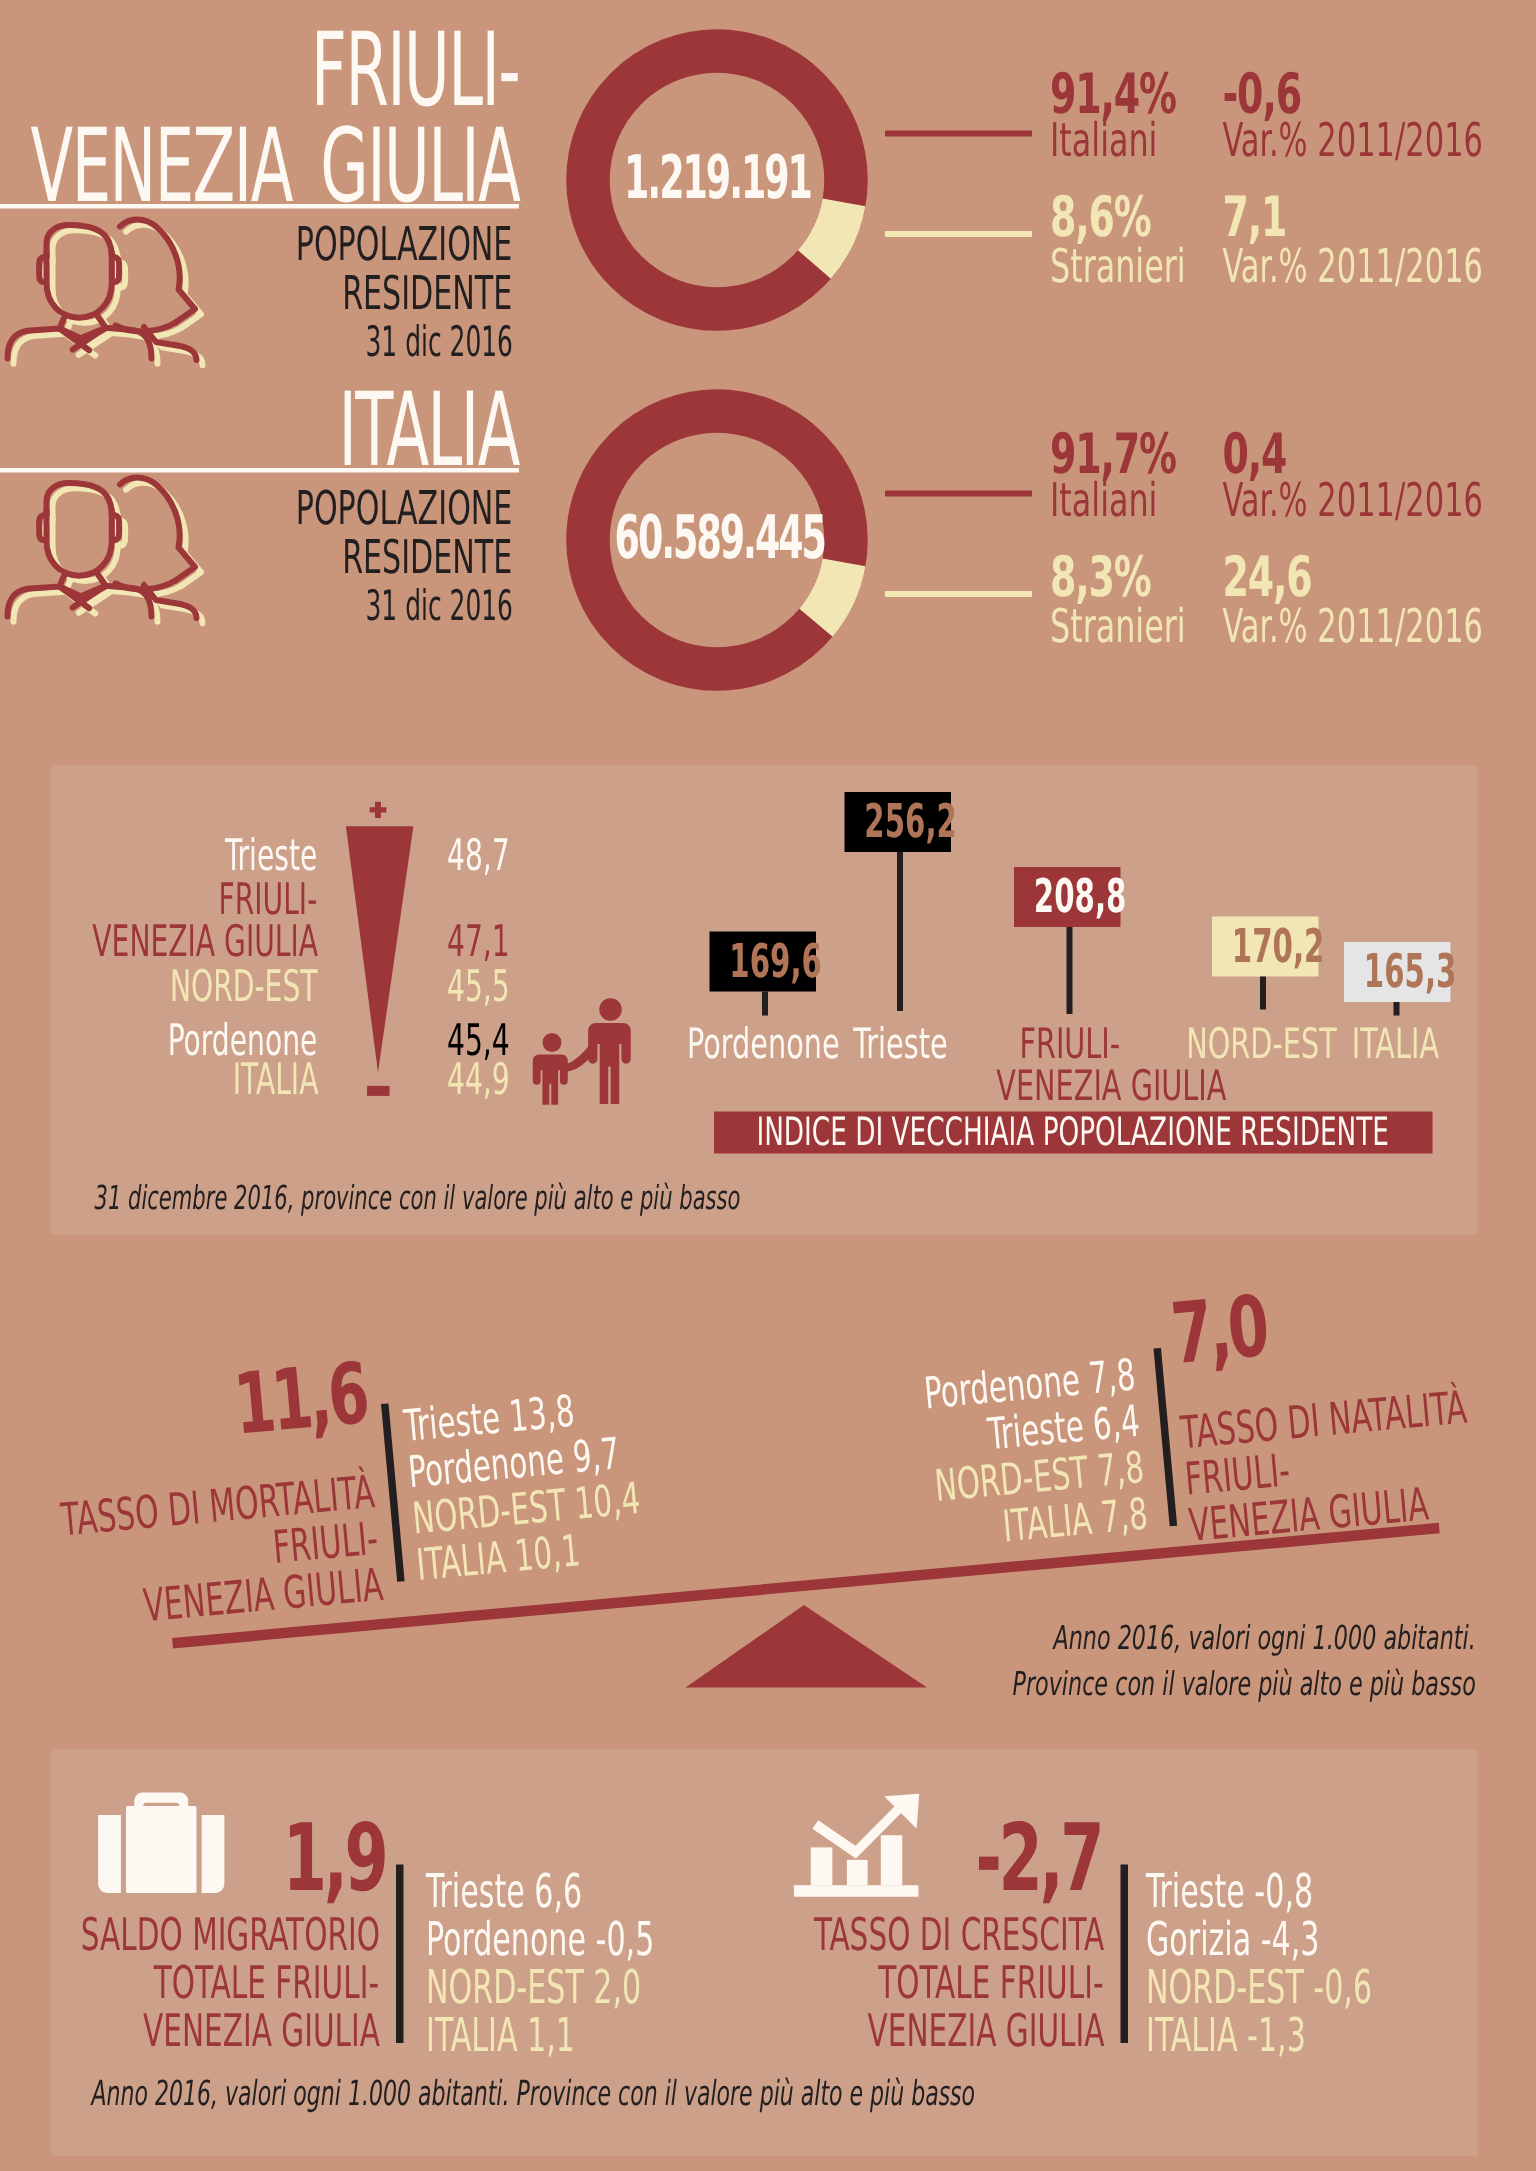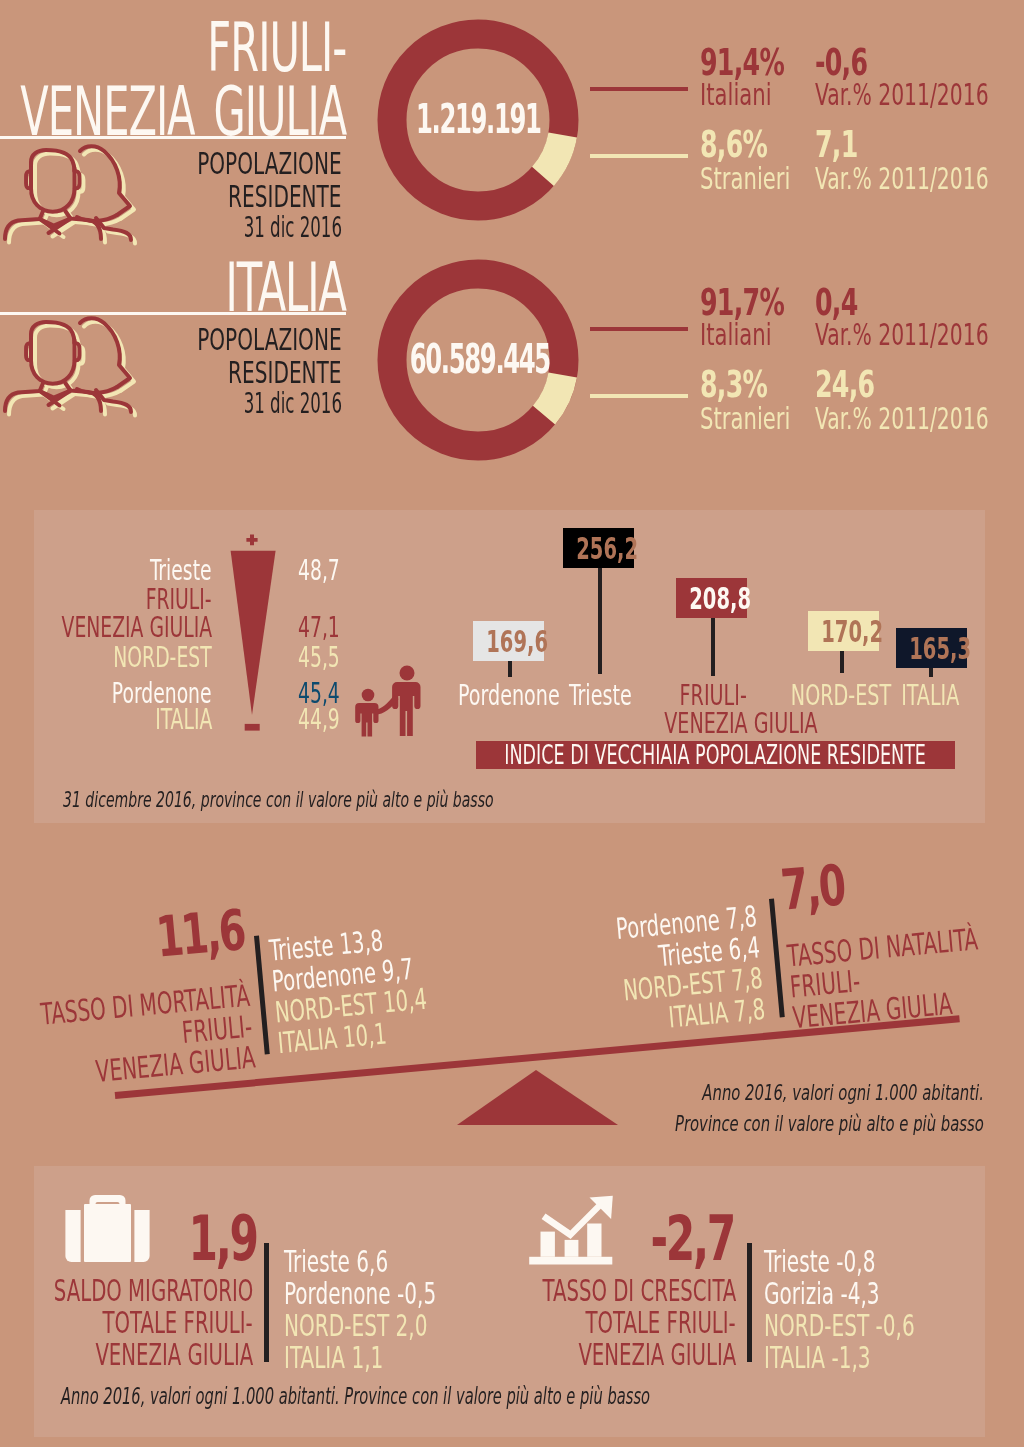--- a/index.html
+++ b/index.html
@@ -244,21 +244,21 @@
   <div class="agerow-value" style="left:298px;top:556px;color:#fdf8f2;"><span>48,7</span></div>
 
   <div class="agerow-label" style="right:812px;top:585px;color:#9c3639;"><span>FRIULI-</span></div>
   <div class="agerow-label" style="right:812px;top:613px;color:#9c3639;"><span>VENEZIA GIULIA</span></div>
   <div class="agerow-value" style="left:298px;top:613px;color:#9c3639;"><span>47,1</span></div>
 
   <div class="agerow-label" style="right:812px;top:643px;color:#f2e6b4;"><span>NORD-EST</span></div>
   <div class="agerow-value" style="left:298px;top:643px;color:#f2e6b4;"><span>45,5</span></div>
 
   <div class="agerow-label" style="right:812px;top:679px;color:#fdf8f2;"><span>Pordenone</span></div>
-  <div class="agerow-value" style="left:298px;top:679px;color:#0c4a6e;"><span>45,4</span></div>
+  <div class="agerow-value" style="left:298px;top:679px;color:#000000;"><span>45,4</span></div>
 
   <div class="agerow-label" style="right:812px;top:705px;color:#f2e6b4;"><span>ITALIA</span></div>
   <div class="agerow-value" style="left:298px;top:705px;color:#f2e6b4;"><span>44,9</span></div>
 
   <svg style="position:absolute;left:230px;top:530px;" width="50" height="205" viewBox="0 0 50 205">
     <path d="M20 4.5 h4 v3.6 h3.6 v3.6 h-3.6 v3.6 h-4 v-3.6 h-3.6 v-3.6 h3.6 z" fill="#9c3639"></path>
     <path d="M0.6 20.8 L45.6 20.8 L22 185 Z" fill="#9c3639"></path>
     <rect x="14.7" y="193.9" width="15" height="6.7" fill="#9c3639"></rect>
   </svg>
 
@@ -270,38 +270,38 @@
       <circle cx="18" cy="31" r="6.3"></circle>
       <path d="M11.5 39 h13 a4 4 0 0 1 4 4 v13.5 a2.6 2.6 0 0 1 -5.2 0 v-7 h-1.2 v23 h-4.6 v-14 h-1.3 v14 h-4.6 v-23 h-1.2 v7 a2.6 2.6 0 0 1 -5.2 0 v-13.5 a4 4 0 0 1 4 -4 z"></path>
       <path d="M25.5 45.5 C31 45.5 37 40 44 31.5 l4.5 3.6 c-7.5 9.5 -14.5 15.5 -23 15.5 z"></path>
     </g>
   </svg>
 
   <div class="caption-bar" style="left:476px;top:741px;width:479px;height:28px;">
         <span>INDICE DI VECCHIAIA POPOLAZIONE RESIDENTE</span>
       </div>
 
-  <div class="vbox-val" style="left:473px;top:621px;background:#e5e5e5;color:#b07457;"><span>169,6</span></div>
+  <div class="vbox-val" style="left:473px;top:621px;background:#000000;color:#b07457;"><span>169,6</span></div>
   <div class="vstem" style="left:508px;top:661px;height:16px;"></div>
   <div class="vlabel" style="left:436px;top:681px;width:146px;color:#fdf8f2;"><span>Pordenone</span></div>
 
   <div class="vbox-val" style="left:563px;top:528px;background:#000000;color:#b07457;"><span>256,2</span></div>
   <div class="vstem" style="left:598px;top:568px;height:106px;"></div>
   <div class="vlabel" style="left:548px;top:681px;width:104px;color:#fdf8f2;"><span>Trieste</span></div>
 
   <div class="vbox-val" style="left:676px;top:578px;background:#9c3639;color:#fdf8f2;"><span>208,8</span></div>
   <div class="vstem" style="left:711px;top:618px;height:58px;"></div>
   <div class="vlabel" style="left:640px;top:681px;width:146px;color:#9c3639;"><span>FRIULI-</span></div>
   <div class="vlabel" style="left:640px;top:709px;width:146px;color:#9c3639;"><span>VENEZIA GIULIA</span></div>
 
   <div class="vbox-val" style="left:808px;top:611px;background:#f2e6b4;color:#b07457;"><span>170,2</span></div>
   <div class="vstem" style="left:840px;top:651px;height:22px;"></div>
   <div class="vlabel" style="left:775px;top:681px;width:132px;color:#f2e6b4;"><span>NORD-EST</span></div>
 
-  <div class="vbox-val" style="left:896px;top:628px;background:#0f172a;color:#b07457;"><span>165,3</span></div>
+  <div class="vbox-val" style="left:896px;top:628px;background:#e5e5e5;color:#b07457;"><span>165,3</span></div>
   <div class="vstem" style="left:929px;top:668px;height:9px;"></div>
   <div class="vlabel" style="left:886px;top:681px;width:88px;color:#f2e6b4;"><span>ITALIA</span></div>
 
   <div class="footnote" style="left:63px;top:786px;"><span>31 dicembre 2016, province con il valore più alto e più basso</span></div>
 </section>
 
 <section>
 
   <div class="seesaw-bar" style="left:115px;top:1092px;width:848px;height:7px;transform:rotate(-5.2deg);"></div>
 

